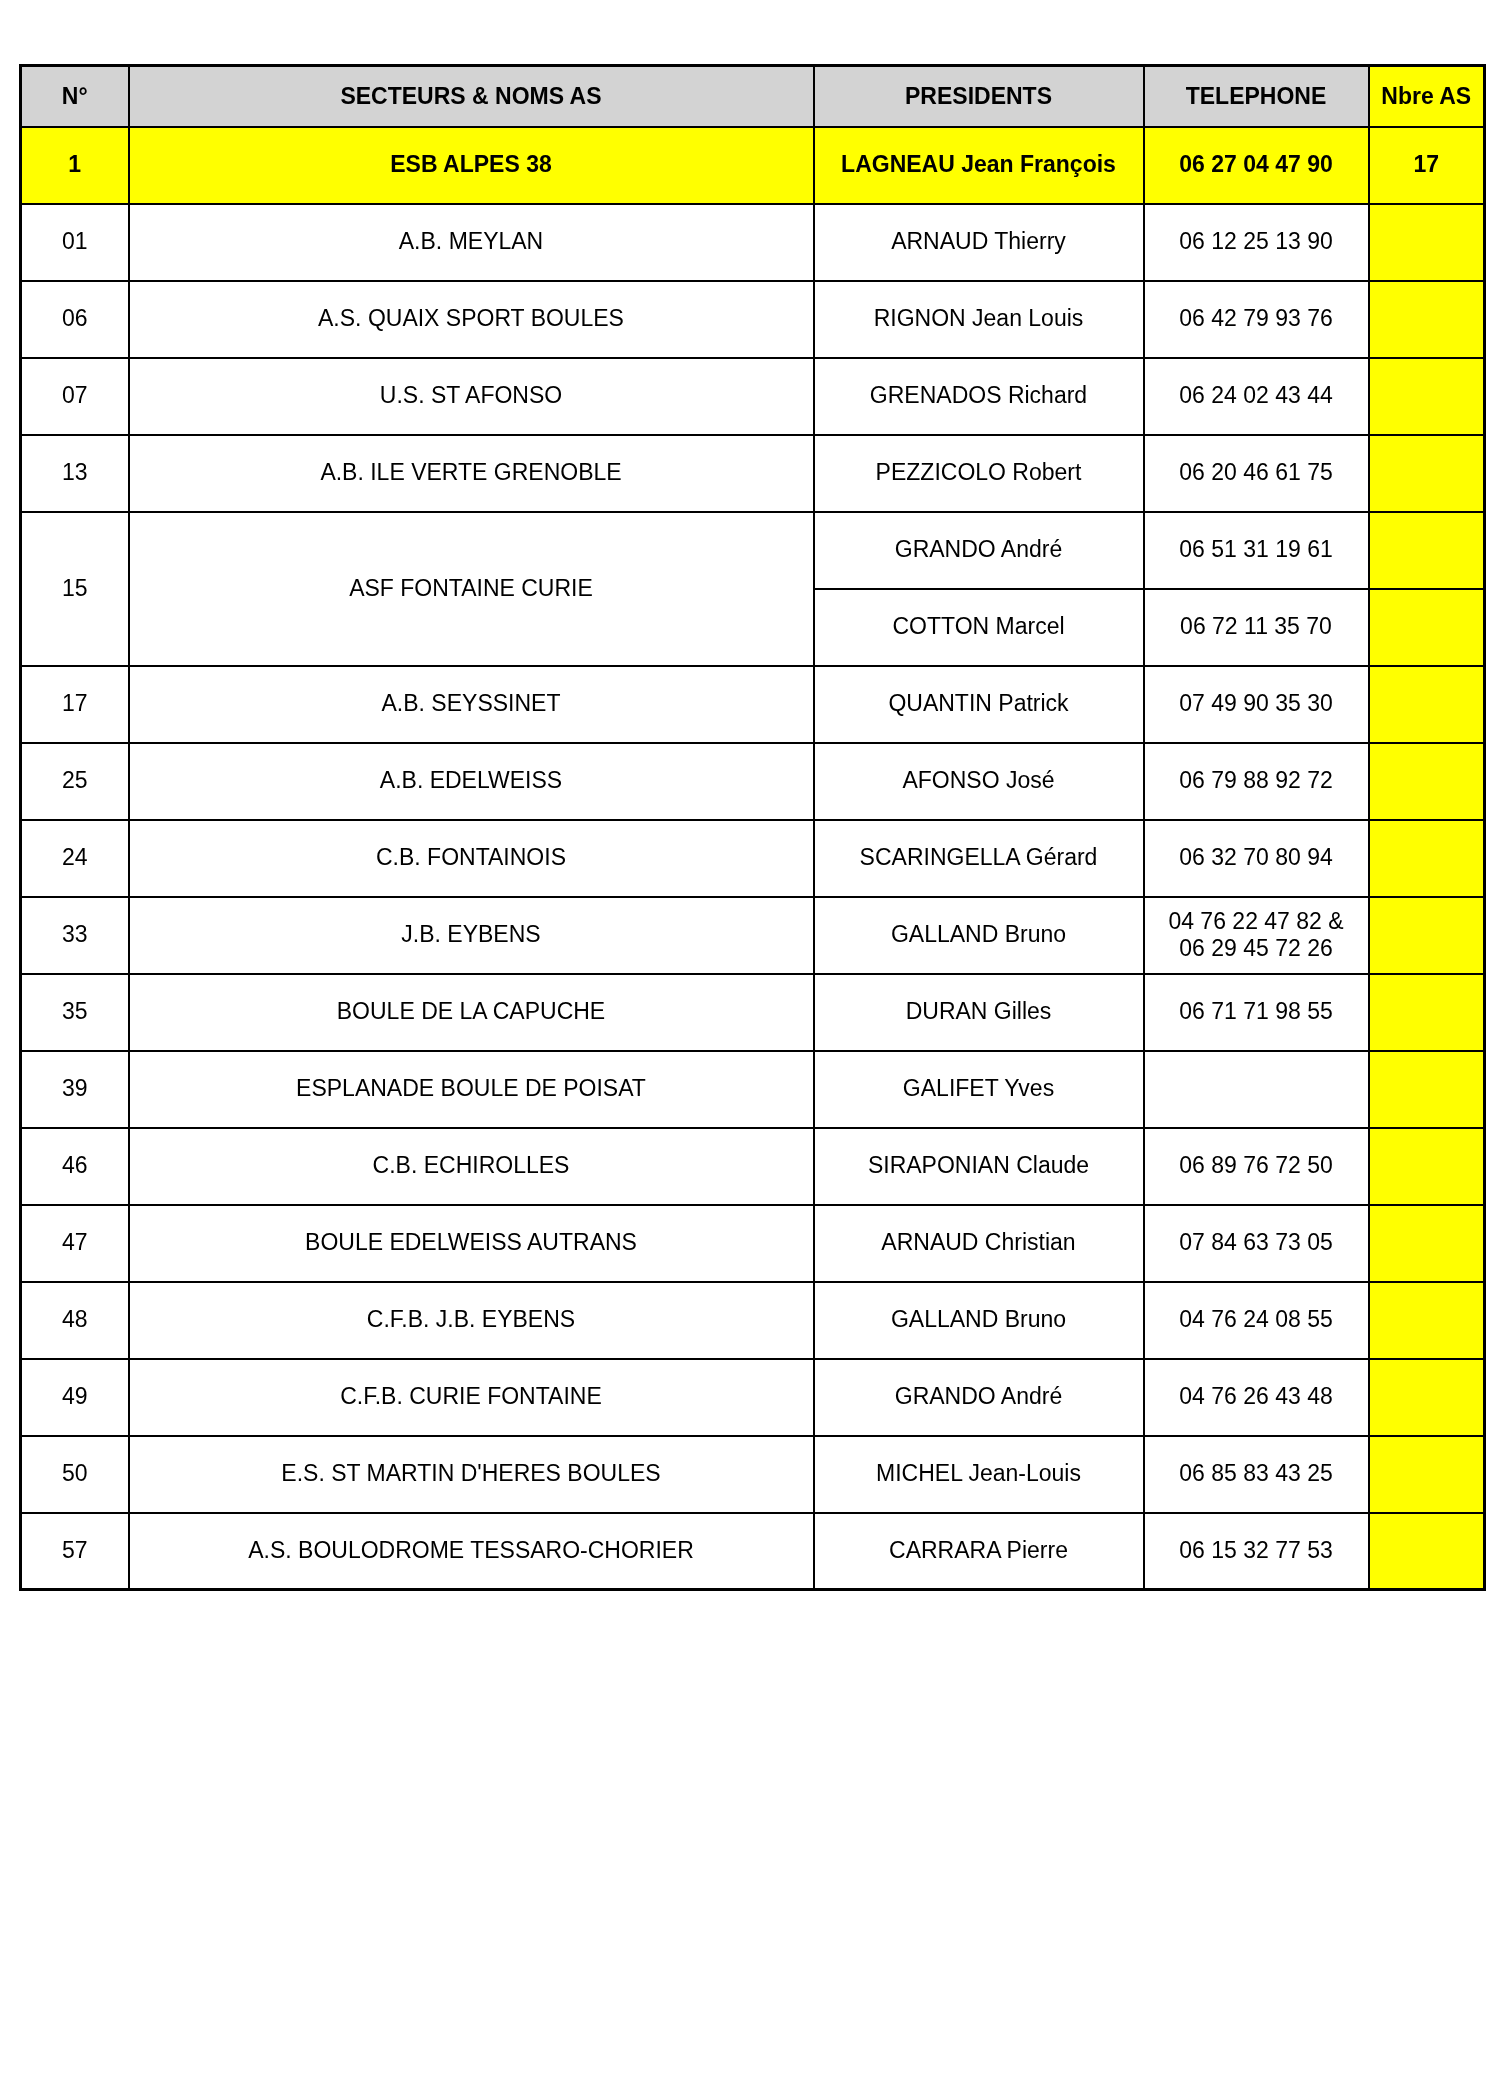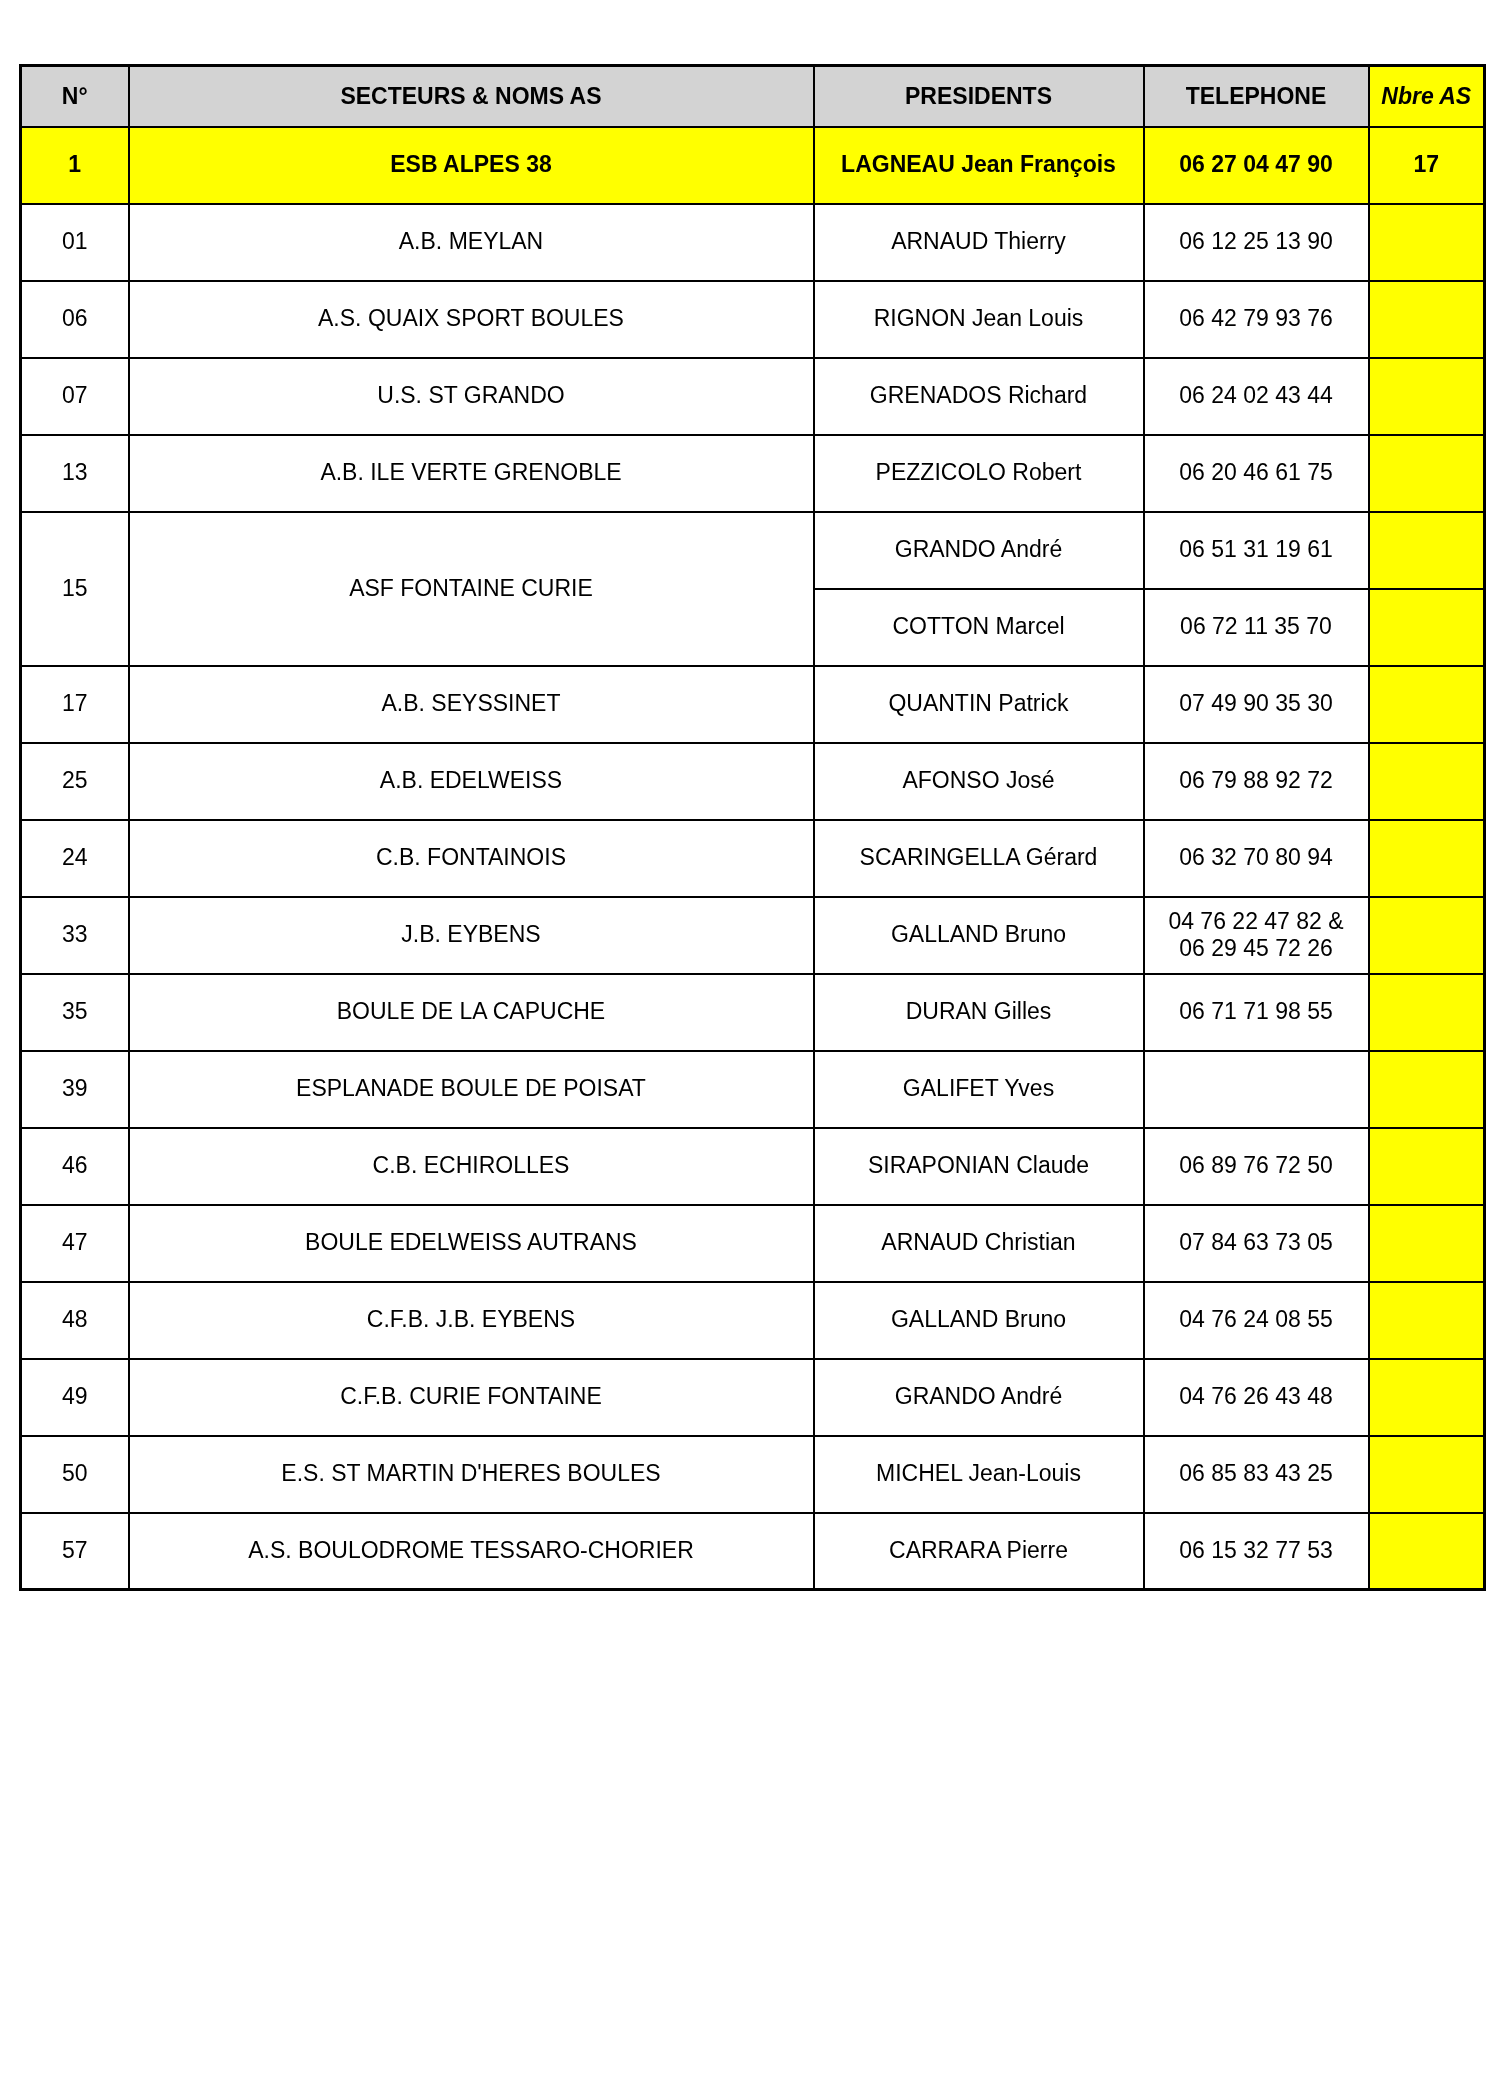--- a/index.html
+++ b/index.html
@@ -41,21 +41,21 @@
     line-height: 1.18;
     padding: 0 6px;
     overflow: hidden;
   }
   table.sectors thead tr { height: 61px; }
   table.sectors tbody tr { height: 77px; }
   table.sectors th {
     background: var(--header-bg);
     font-weight: bold;
   }
-  table.sectors th.nbre-head { background: var(--hl-bg); font-style: italic; }
+  table.sectors th.nbre-head { background: var(--hl-bg); }
   table.sectors td.nbre { background: var(--hl-bg); }
   table.sectors tr.hl td {
     background: var(--hl-bg);
     font-weight: bold;
   }
   table.sectors td.phone { white-space: pre-line; }
 </style>
 </head>
 <body>
 
@@ -95,21 +95,21 @@
         </tr>
         <tr>
           <td>06</td>
           <td>A.S. QUAIX SPORT BOULES</td>
           <td>RIGNON Jean Louis</td>
           <td class="phone">06 42 79 93 76</td>
           <td class="nbre"></td>
         </tr>
         <tr>
           <td>07</td>
-          <td>U.S. ST GRANDO</td>
+          <td>U.S. ST AFONSO</td>
           <td>GRENADOS Richard</td>
           <td class="phone">06 24 02 43 44</td>
           <td class="nbre"></td>
         </tr>
         <tr>
           <td>13</td>
           <td>A.B. ILE VERTE GRENOBLE</td>
           <td>PEZZICOLO Robert</td>
           <td class="phone">06 20 46 61 75</td>
           <td class="nbre"></td>

